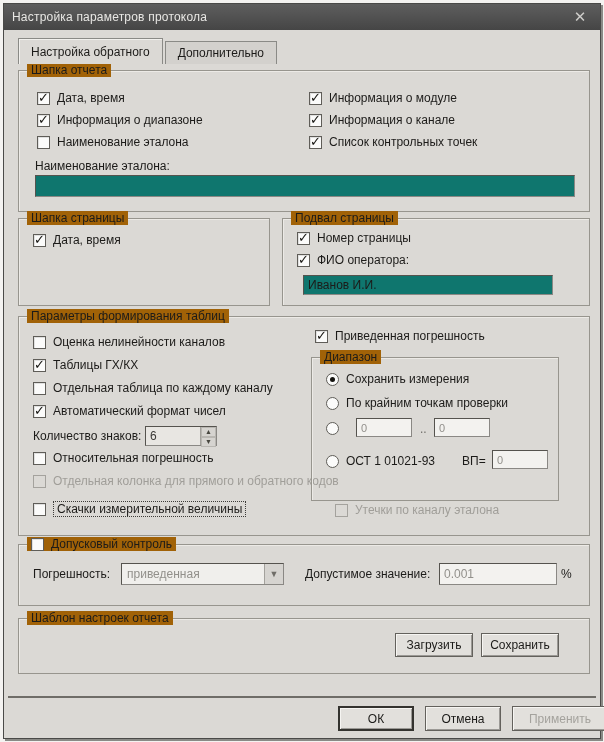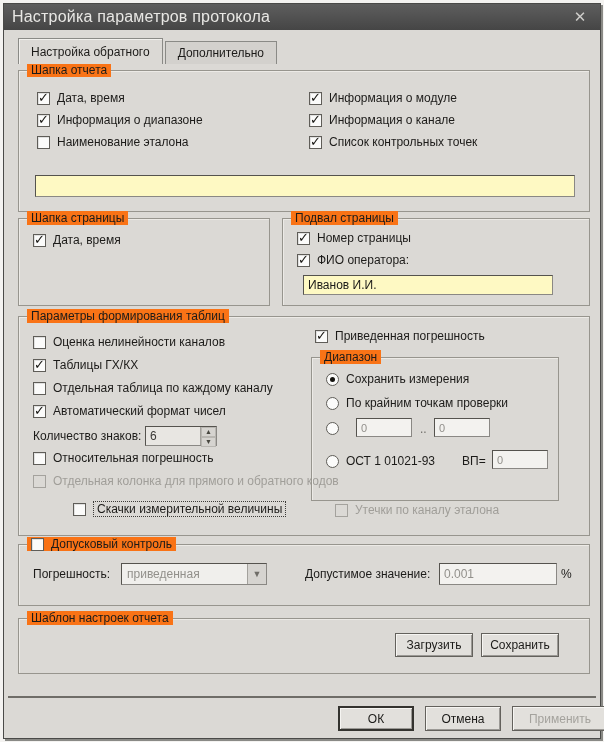--- a/index.html
+++ b/index.html
@@ -15,42 +15,42 @@
     background:#dbd9d5;border:1px solid #4a4a48;
     box-shadow:2px 2px 0 #8a8a86;
   }
   
   .titlebar{
     position:absolute;left:0;top:0;right:0;height:26px;
     background:linear-gradient(#5e5e5e,#454545);
     color:#e8e7e4;display:flex;align-items:center;
     padding:0 8px;box-sizing:border-box;
   }
-  .titlebar .title{flex:1;font-size:16px;letter-spacing:.2px;}
+  .titlebar .title{flex:1;font-size:12px;letter-spacing:.2px;}
   .titlebar .close{
     width:24px;text-align:center;font-size:15px;color:#cfcecb;cursor:default;
   }
   
   .tabs{position:absolute;left:14px;top:34px;display:flex;align-items:flex-end;}
   .tab{
     padding:4px 12px 3px 12px;border:1px solid #8a8a86;border-bottom:none;
     background:#d3d1cd;margin-right:2px;height:15px;line-height:15px;
   }
   .tab.active{
     background:#dbd9d5;height:18px;line-height:18px;
     box-shadow:inset 1px 1px 0 #f1f0ed;
     position:relative;z-index:2;
   }
   
   .group{
     position:absolute;border:1px solid #97958e;
     box-shadow:inset 1px 1px 0 #eceae6;
   }
   .group>.caption{
-    position:absolute;top:-8px;left:8px;background:#f97316;
+    position:absolute;top:-8px;left:8px;background:#a16207;
     padding:0 4px;white-space:nowrap;
   }
   
   .cb,.radio{position:absolute;display:flex;align-items:center;gap:7px;white-space:nowrap;}
   .cb .box{
     position:relative;width:13px;height:13px;flex:0 0 13px;box-sizing:border-box;
     background:#fbfbfa;border:1px solid #5f5d58;
     box-shadow:inset 1px 1px 0 rgba(0,0,0,.10);
   }
   .cb.checked .box::after{
@@ -64,21 +64,21 @@
     background:#fbfbfa;border:1px solid #5f5d58;border-radius:50%;
   }
   .radio.selected .dot::after{
     content:"";position:absolute;left:3px;top:3px;width:5px;height:5px;
     border-radius:50%;background:#14130f;
   }
   .focusrect{border:1px dotted #3c3b38;padding:0 3px;}
   
   .field{
     position:absolute;box-sizing:border-box;height:22px;
-    background:#fef9c3;color:#1c1b19;
+    background:#0f766e;color:#1c1b19;
     border:1px solid #8a8884;border-top-color:#55534e;border-left-color:#55534e;
     font-family:"Liberation Sans","DejaVu Sans",sans-serif;font-size:12px;
     padding:2px 4px;
   }
   .field.small{height:19px;font-size:11px;}
   .field.dim{color:#92908b;background:#f3f2ef;}
   .lbl{position:absolute;white-space:nowrap;}
   
   .spin{
     position:absolute;display:flex;box-sizing:border-box;height:20px;width:72px;
@@ -148,20 +148,21 @@
     </div>
     <div class="cb checked" style="left:290px;top:42px;">
       <span class="box"></span>
       <span>Информация о канале</span>
     </div>
     <div class="cb checked" style="left:290px;top:64px;">
       <span class="box"></span>
       <span>Список контрольных точек</span>
     </div>
 
+    <span class="lbl" style="left:16px;top:88px;">Наименование эталона:</span>
     <input class="field" style="left: 16px; top: 104px; width: 540px;" value="">
   </div>
 
   <div class="group" style="left:14px;top:214px;width:250px;height:86px;">
     <span class="caption">Шапка страницы</span>
     <div class="cb checked" style="left:14px;top:14px;">
       <span class="box"></span>
       <span>Дата, время</span>
     </div>
   </div>
@@ -209,21 +210,21 @@
     </div>
 
     <div class="cb" style="left:14px;top:134px;">
       <span class="box"></span>
       <span>Относительная погрешность</span>
     </div>
     <div class="cb disabled" style="left:14px;top:157px;">
       <span class="box"></span>
       <span>Отдельная колонка для прямого и обратного кодов</span>
     </div>
-    <div class="cb" style="left:14px;top:184px;margin-left:40px;">
+    <div class="cb" style="left:14px;top:184px;">
       <span class="box"></span>
       <span class="focusrect">Скачки измерительной величины</span>
     </div>
 
     <div class="cb checked" style="left:296px;top:12px;">
       <span class="box"></span>
       <span>Приведенная погрешность</span>
     </div>
 
     <div class="group" style="left:292px;top:40px;width:246px;height:142px;">
@@ -261,21 +262,21 @@
 
   <div class="group" style="left:14px;top:540px;width:570px;height:60px;">
     <span class="caption" style="display:flex;align-items:center;gap:7px;">
       <span class="cb" style="position:static;">
         <span class="box"></span>
         <span>Допусковый контроль</span>
       </span>
     </span>
 
     <span class="lbl" style="left:14px;top:22px;">Погрешность:</span>
-    <div class="combo" style="left:102px;top:18px;width:146px;">
+    <div class="combo" style="left:102px;top:18px;width:163px;">
       <span class="combo-val">приведенная</span>
       <span class="combo-btn">▼</span>
     </div>
     <span class="lbl" style="left:286px;top:22px;text-align:right;">Допустимое значение:</span>
     <input class="field dim" style="left: 420px; top: 18px; width: 118px;" value="0.001">
     <span class="lbl" style="left:542px;top:22px;">%</span>
   </div>
 
   <div class="group" style="left:14px;top:614px;width:570px;height:54px;">
     <span class="caption">Шаблон настроек отчета</span>

